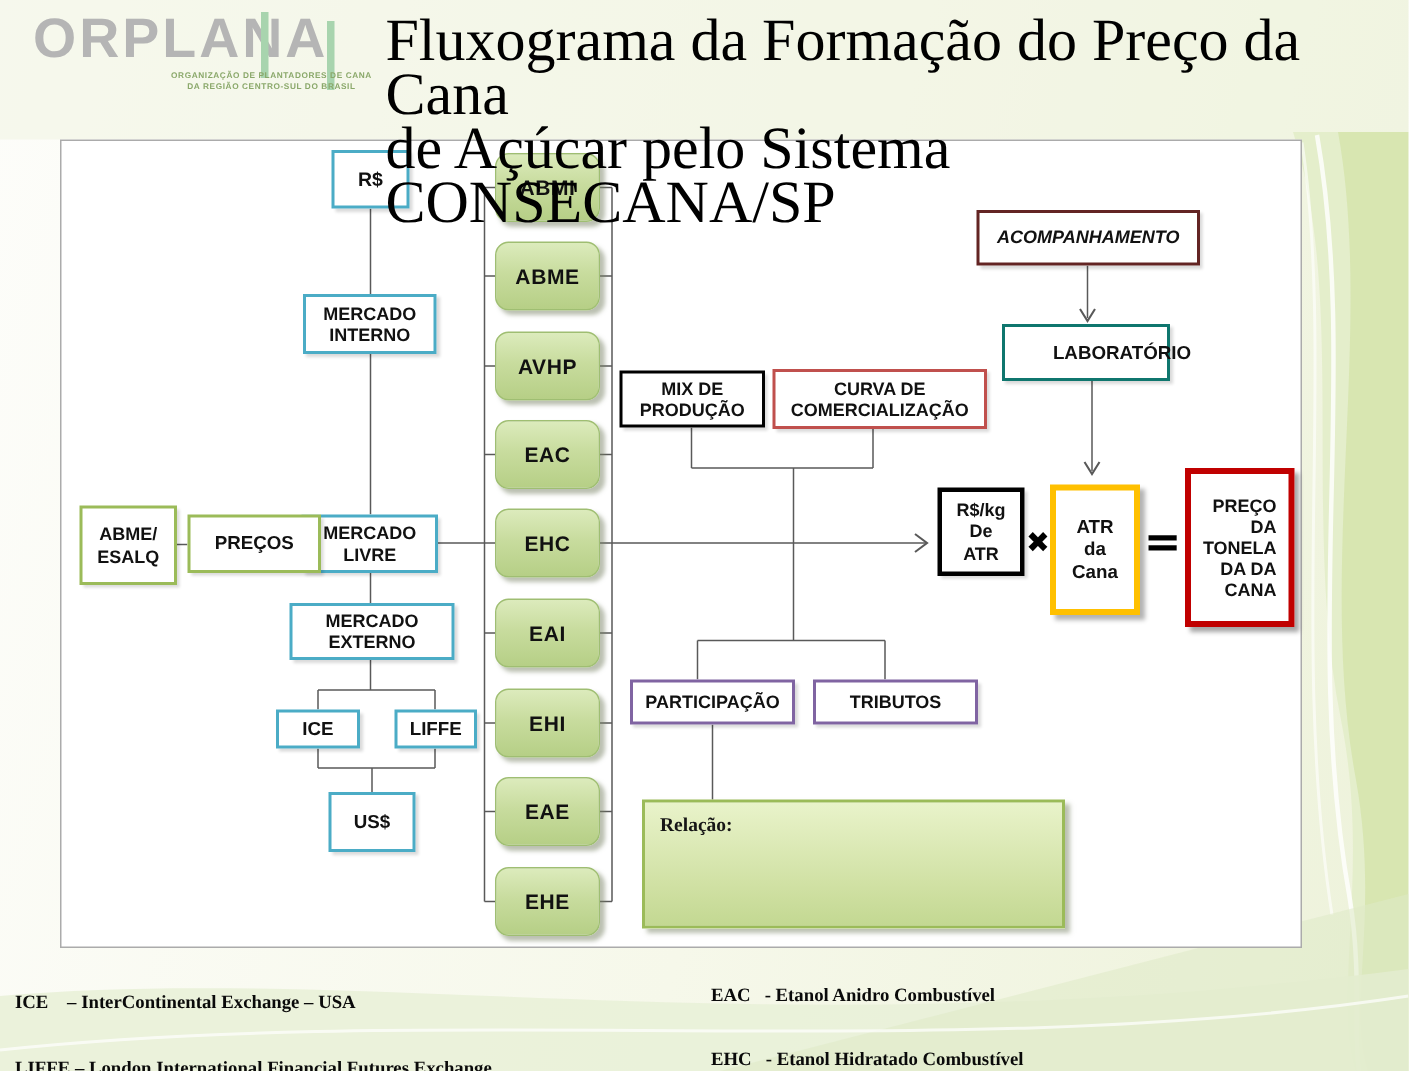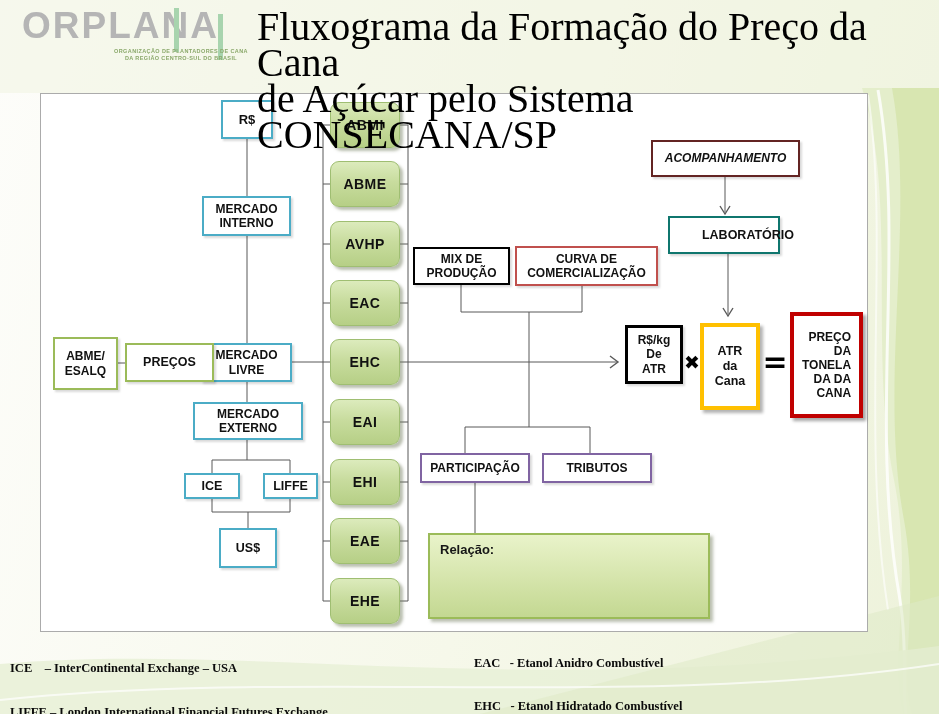--- a/index.html
+++ b/index.html
@@ -65,21 +65,21 @@
   .n-preco{left:790px;top:312px;width:73px;height:106px;text-align:right;}
   .n-part{left:420px;top:453px;width:110px;height:30px;}
   .n-trib{left:542px;top:453px;width:110px;height:30px;}
   .op-x{left:683px;top:351px;width:18px;font-size:19px;}
   .op-eq{left:761px;top:344px;width:28px;font-size:30px;}
   
   .relacao{position:absolute;left:428px;top:533px;width:282px;height:86px;z-index:3;
     box-sizing:border-box;border:2px solid #9BBB59;
     background:linear-gradient(180deg,#e9f3ca 0%,#cfe0a2 70%,#c3d892 100%);
     box-shadow:3px 3px 3px rgba(120,130,100,.5);
-    padding:7px 10px 0 10px;font-weight:700;color:#161616;font-size:13px;}
+    padding:7px 10px 0 10px;font-weight:700;color:#161616;font-size:13px;font-family:Liberation Serif, serif;}
   .rel-title{margin-bottom:12px;}
   .rel-num{display:inline-block;border-bottom:2px solid #1a1a1a;padding-bottom:3px;}
   .rel-den{margin-top:3px;}
   
   .legend{position:absolute;z-index:4;font-family:"Liberation Serif",serif;
     font-weight:700;color:#0a0a0a;font-size:12.5px;white-space:pre;}
   .legend-left{left:10px;top:632px;line-height:14.6px;}
   .legend-right{left:474px;top:628px;line-height:14.2px;}
 </style>
 </head>

